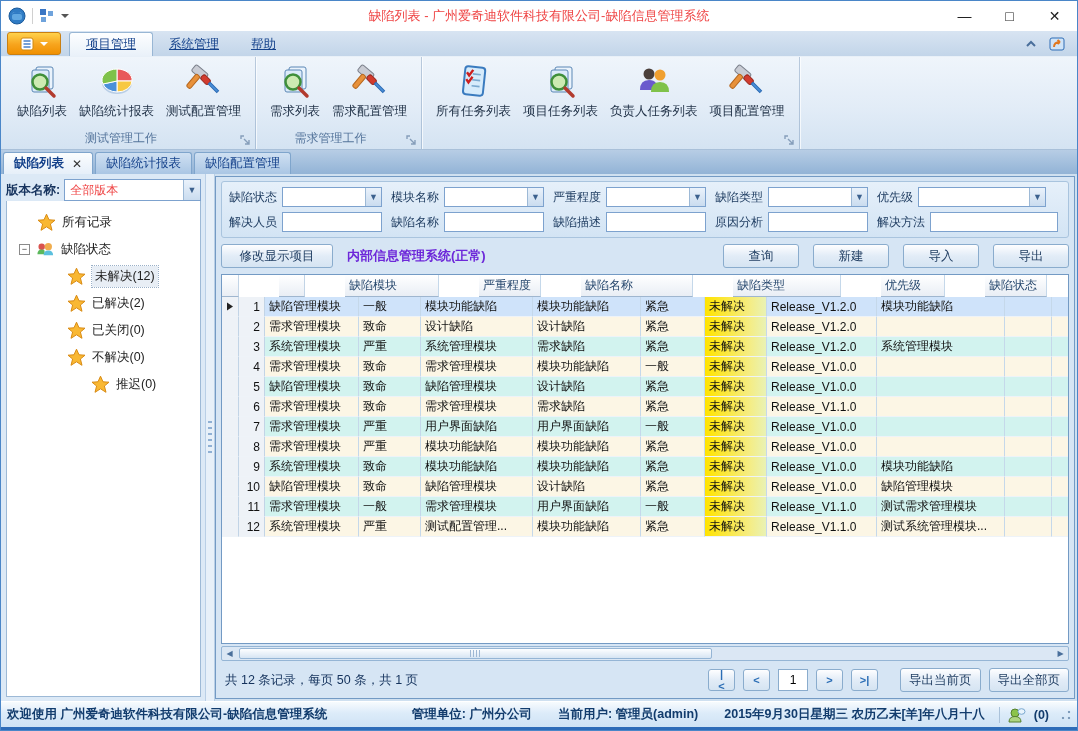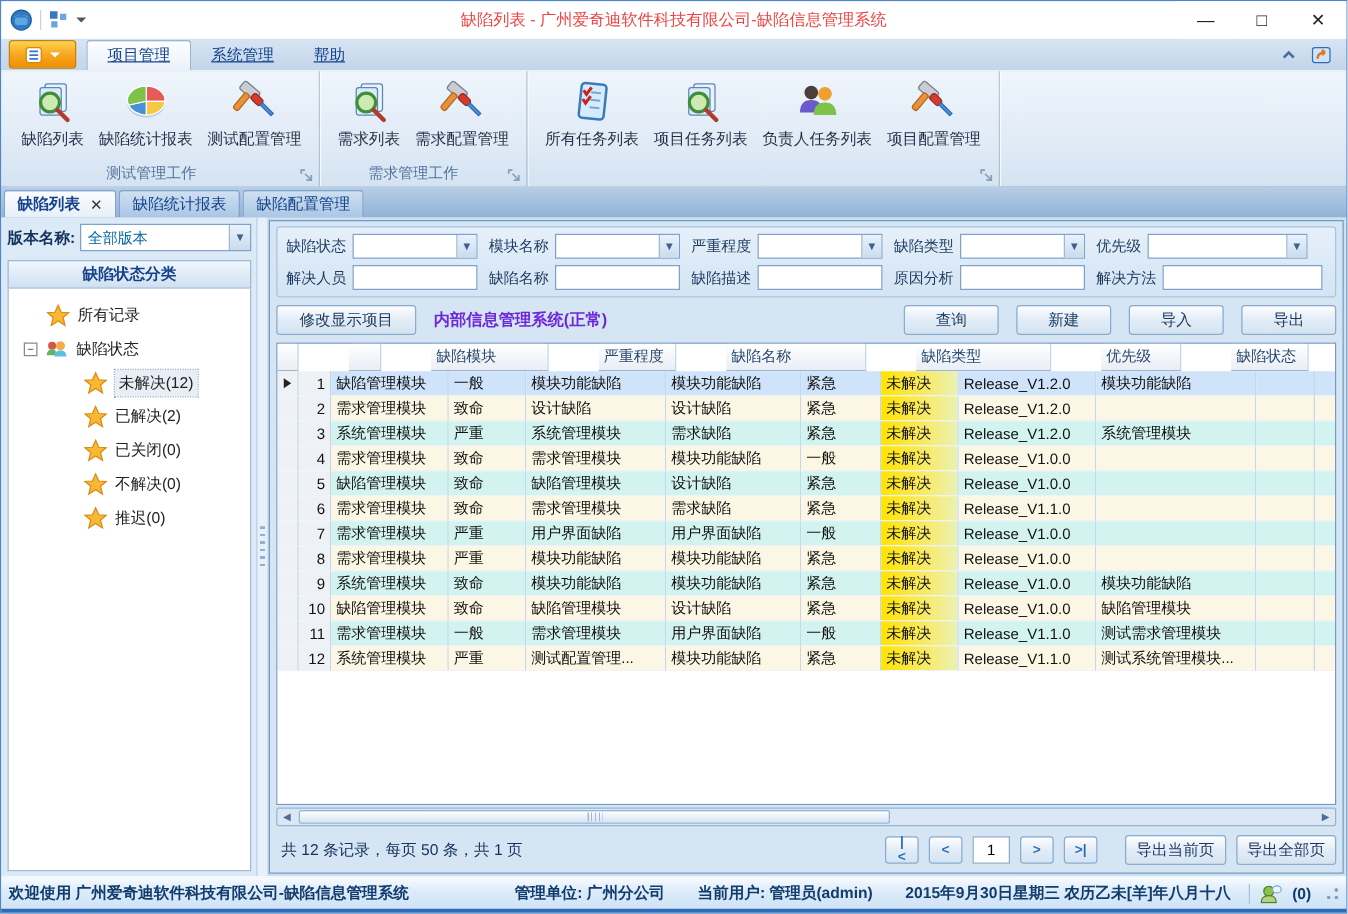--- a/index.html
+++ b/index.html
@@ -49,21 +49,21 @@
   .dtab-close { font-size:12px; color:#333; font-weight:bold; }
 
   
   .content { flex:1; display:flex; background:#cfe0f0; overflow:hidden; }
 
   
   .sidebar { width:204px; flex:none; background:#dce9f6; padding:5px 4px 4px 5px; display:flex; flex-direction:column; }
   .version-row { display:flex; align-items:center; gap:4px; }
   .version-label { font-weight:bold; color:#16335e; font-size:12.5px; white-space:nowrap; }
   .combo { flex:1; height:22px; background:#fff; border:1px solid #7da2ce; display:flex; align-items:center; }
-  .combo-value { flex:1; padding-left:5px; font-size:12px; color:#0369a1; }
+  .combo-value { flex:1; padding-left:5px; font-size:12px; color:#ef4444; }
   .combo-arrow { width:17px; height:100%; border-left:1px solid #9db9d6;
     background:linear-gradient(#eaf2fb,#cadcef); display:flex; align-items:center; justify-content:center;
     color:#3c618e; font-size:9px; }
   .tree-header { margin-top:7px; height:23px; background:linear-gradient(#f0f6fc,#d0e0f1);
     border:1px solid #9db9d6; display:flex; align-items:center; justify-content:center;
     font-weight:bold; color:#15428b; font-size:12.5px; }
   .tree-panel { flex:1; background:#fff; border:1px solid #9db9d6; border-top:none; padding-top:8px; overflow:hidden; }
   .tree-item { height:27px; display:flex; align-items:center; gap:6px; font-size:12.5px; color:#222; }
   .tree-item .icon svg { width:19px; height:19px; display:block; }
   .expander { width:11px; height:11px; border:1px solid #8a8a8a; background:#fff; display:flex;
@@ -394,21 +394,20 @@
   <div class="content">
 
     <div class="sidebar">
       <div class="version-row">
         <span class="version-label">版本名称:</span>
         <div class="combo">
           <span class="combo-value">全部版本</span>
           <span class="combo-arrow">▼</span>
         </div>
       </div>
-      <div class="tree-header">缺陷状态分类</div>
       <div class="tree-panel" id="tree-panel">
           <div class="tree-item" style="padding-left: 30px;">
             <span class="icon">
               <svg viewBox="0 0 19 19">
                 <path d="M9.5 1.2 L12 6.8 L18 7.2 L13.4 11 L15 17.3 L9.5 13.8 L4 17.3 L5.6 11 L1 7.2 L7 6.8 Z" fill="#f9b833" stroke="#d98b14" stroke-width="1"></path>
               </svg>
             </span>
             <span class="tree-label">所有记录</span>
           </div>
           <div class="tree-item" style="padding-left: 12px;">
@@ -448,21 +447,21 @@
             <span class="tree-label">已关闭(0)</span>
           </div>
           <div class="tree-item" style="padding-left: 60px;">
             <span class="icon">
               <svg viewBox="0 0 19 19">
                 <path d="M9.5 1.2 L12 6.8 L18 7.2 L13.4 11 L15 17.3 L9.5 13.8 L4 17.3 L5.6 11 L1 7.2 L7 6.8 Z" fill="#f9b833" stroke="#d98b14" stroke-width="1"></path>
               </svg>
             </span>
             <span class="tree-label">不解决(0)</span>
           </div>
-          <div class="tree-item" style="padding-left: 60px;">
+          <div class="tree-item" style="padding-left: 84px;">
             <span class="icon">
               <svg viewBox="0 0 19 19">
                 <path d="M9.5 1.2 L12 6.8 L18 7.2 L13.4 11 L15 17.3 L9.5 13.8 L4 17.3 L5.6 11 L1 7.2 L7 6.8 Z" fill="#f9b833" stroke="#d98b14" stroke-width="1"></path>
               </svg>
             </span>
             <span class="tree-label">推迟(0)</span>
           </div>
         </div>
     </div>
 

